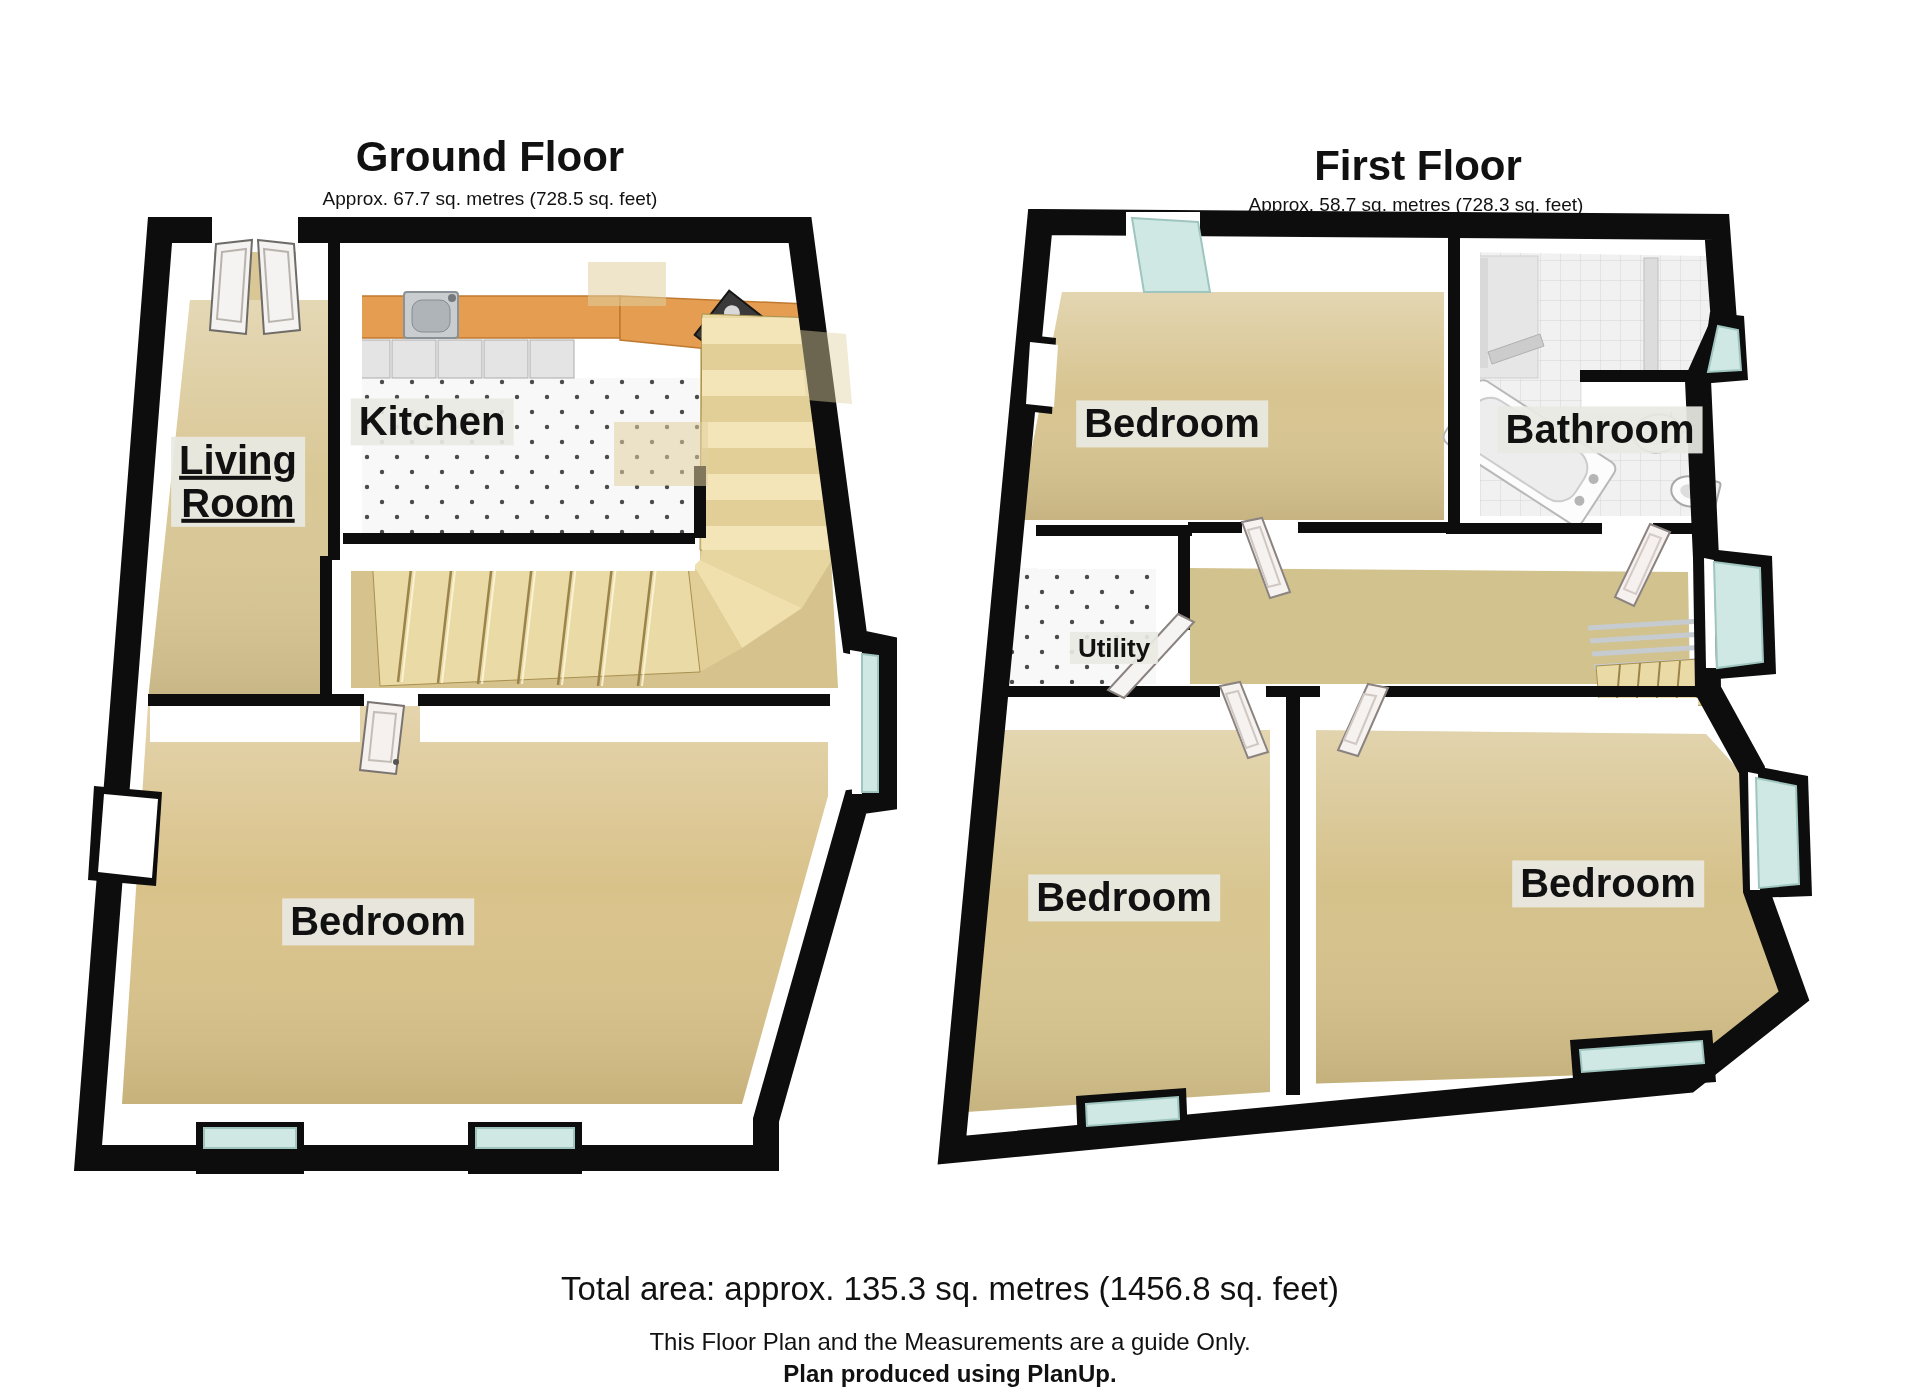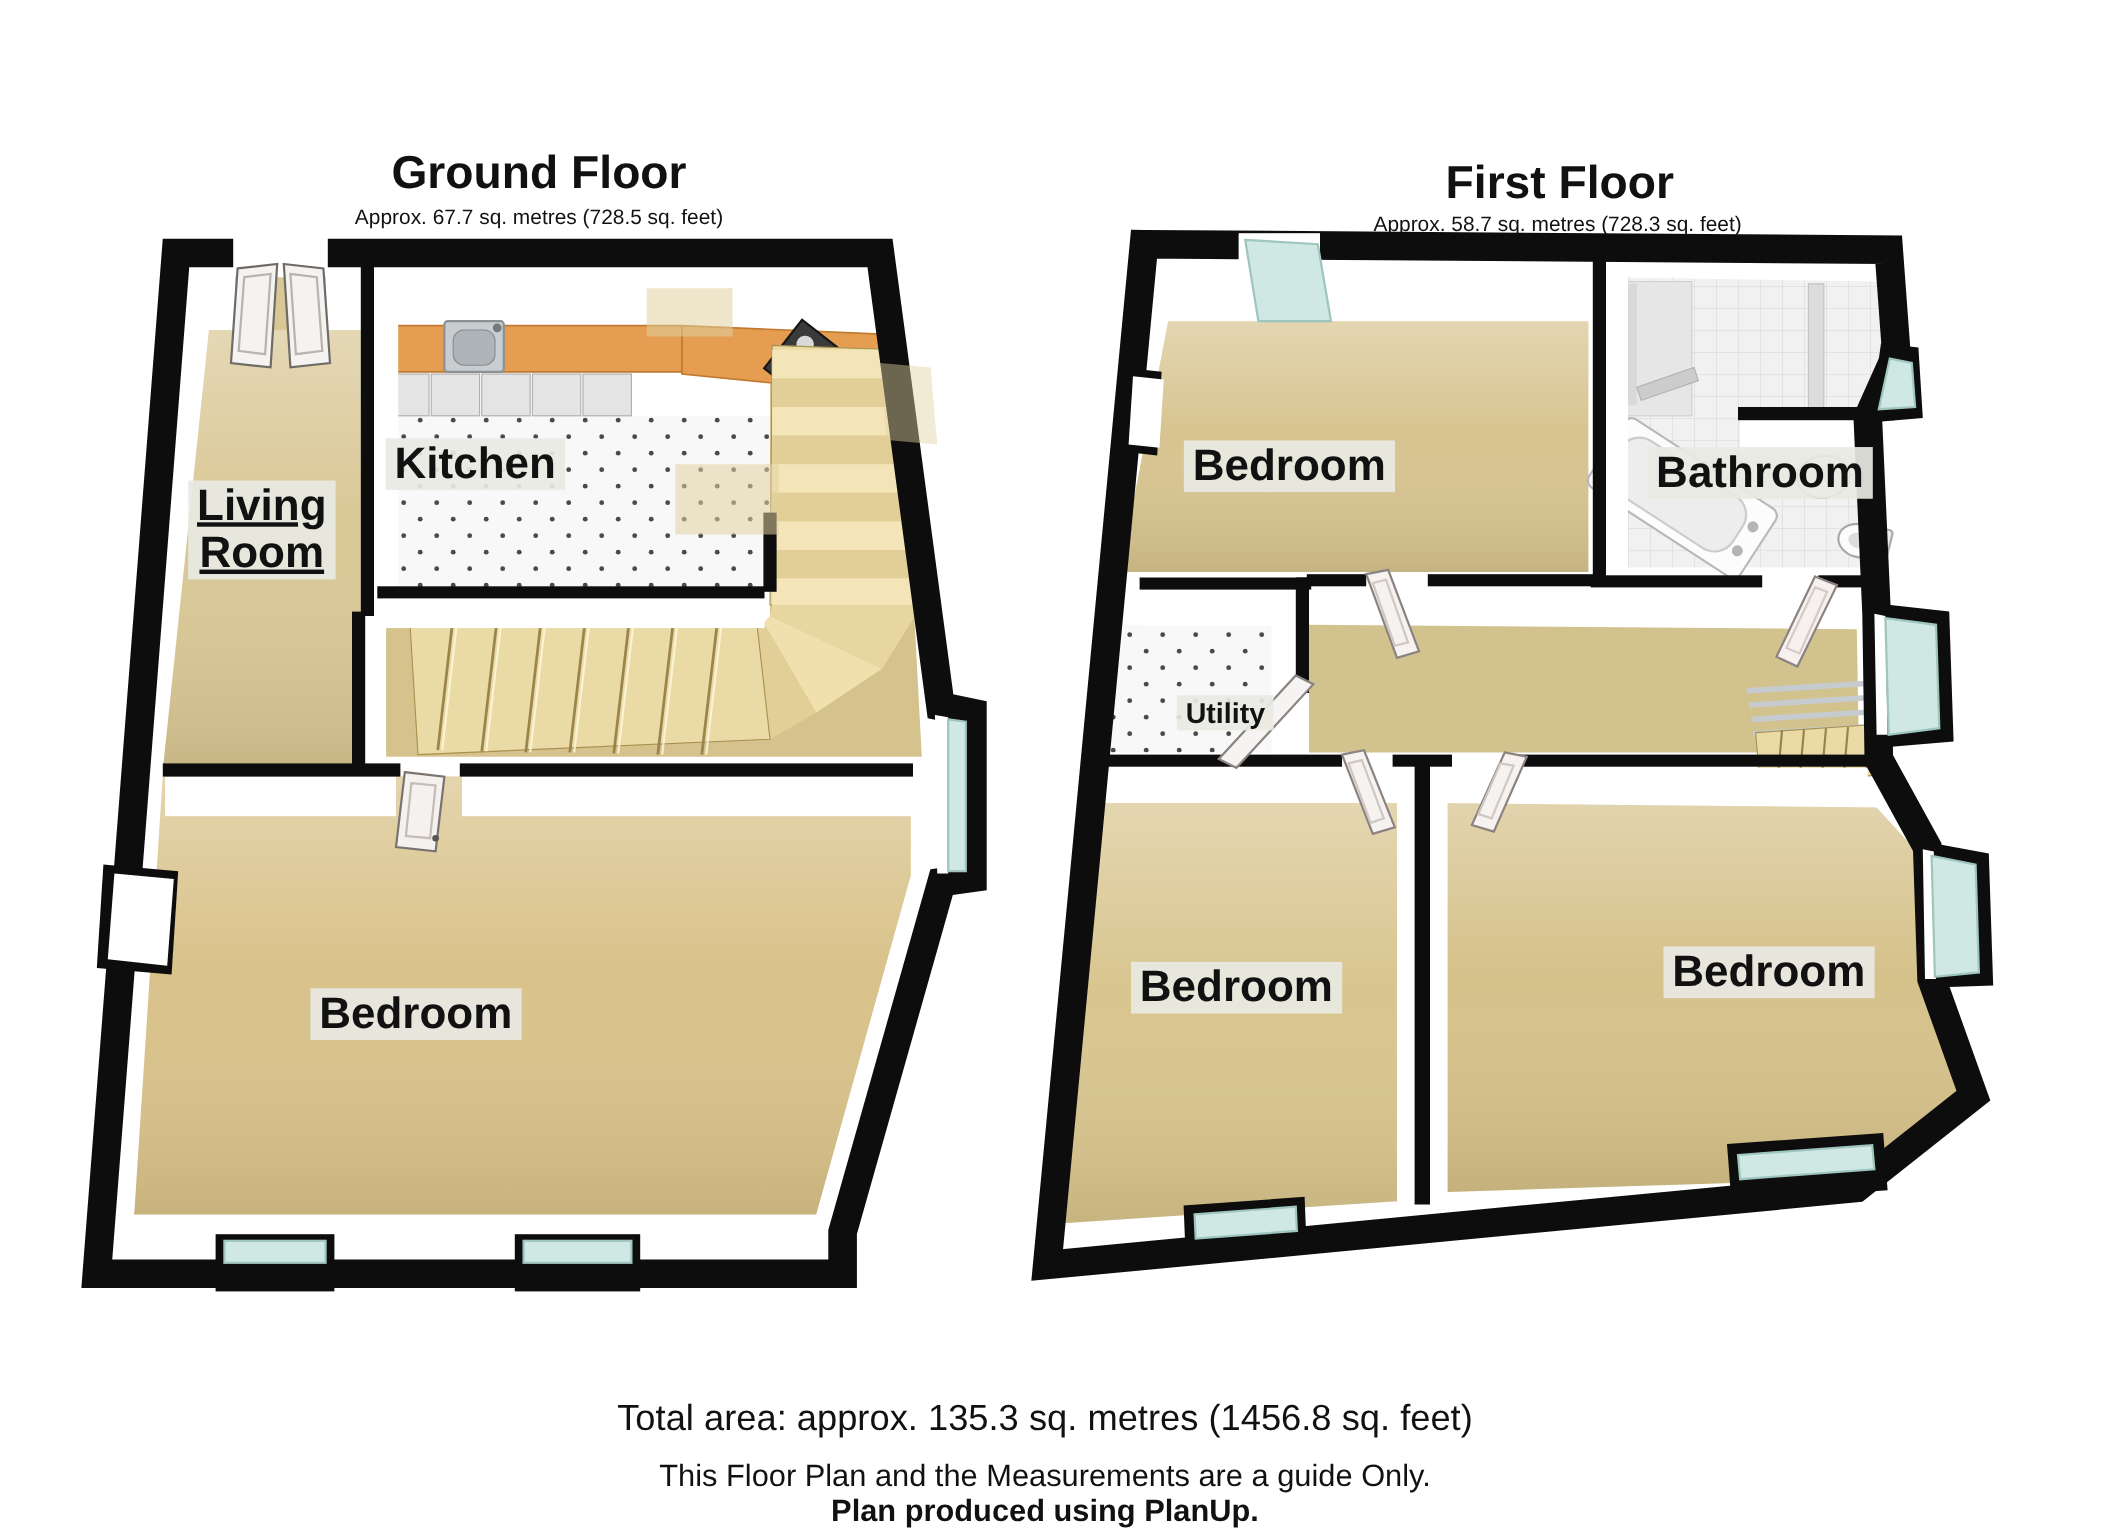--- a/index.html
+++ b/index.html
@@ -10,21 +10,21 @@
   #plan-svg{position:absolute;left:0;top:0;width:1920px;height:1396px;}
   .abs{position:absolute;transform:translate(-50%,-50%);color:#111;text-align:center;white-space:pre-line;}
   .plan-title{font-weight:bold;font-size:42px;letter-spacing:0px;}
   .plan-sub{font-size:19px;}
   .room-label{
     font-weight:bold;font-size:40px;line-height:1.08;
     background:rgba(233,233,227,0.92);padding:2px 8px;
   }
   .room-label.small{font-size:26px;}
   .footer-total{font-size:33px;}
-  .footer-note{font-size:28px;}
+  .footer-note{font-size:24px;}
 </style>
 </head>
 <body>
 
 <svg id="plan-svg" viewBox="0 0 1920 1396" xmlns="http://www.w3.org/2000/svg">
   <defs>
     <pattern id="dots" width="30" height="30" patternUnits="userSpaceOnUse">
       <rect width="30" height="30" fill="#f8f8f8"></rect>
       <circle cx="7" cy="7" r="2.2" fill="#4a4a4a"></circle>
       <circle cx="22" cy="22" r="2.2" fill="#4a4a4a"></circle>

